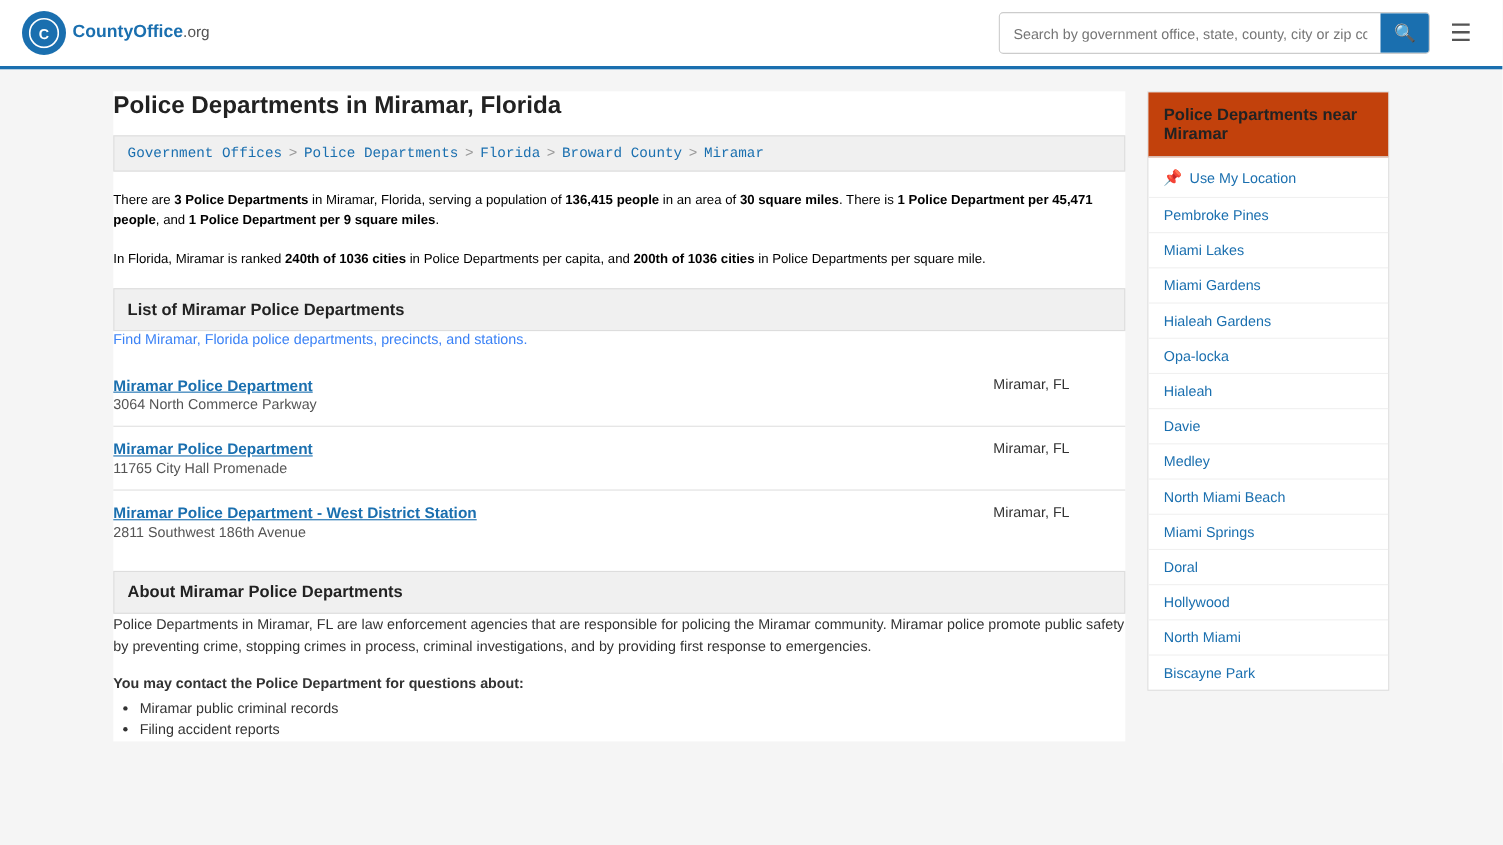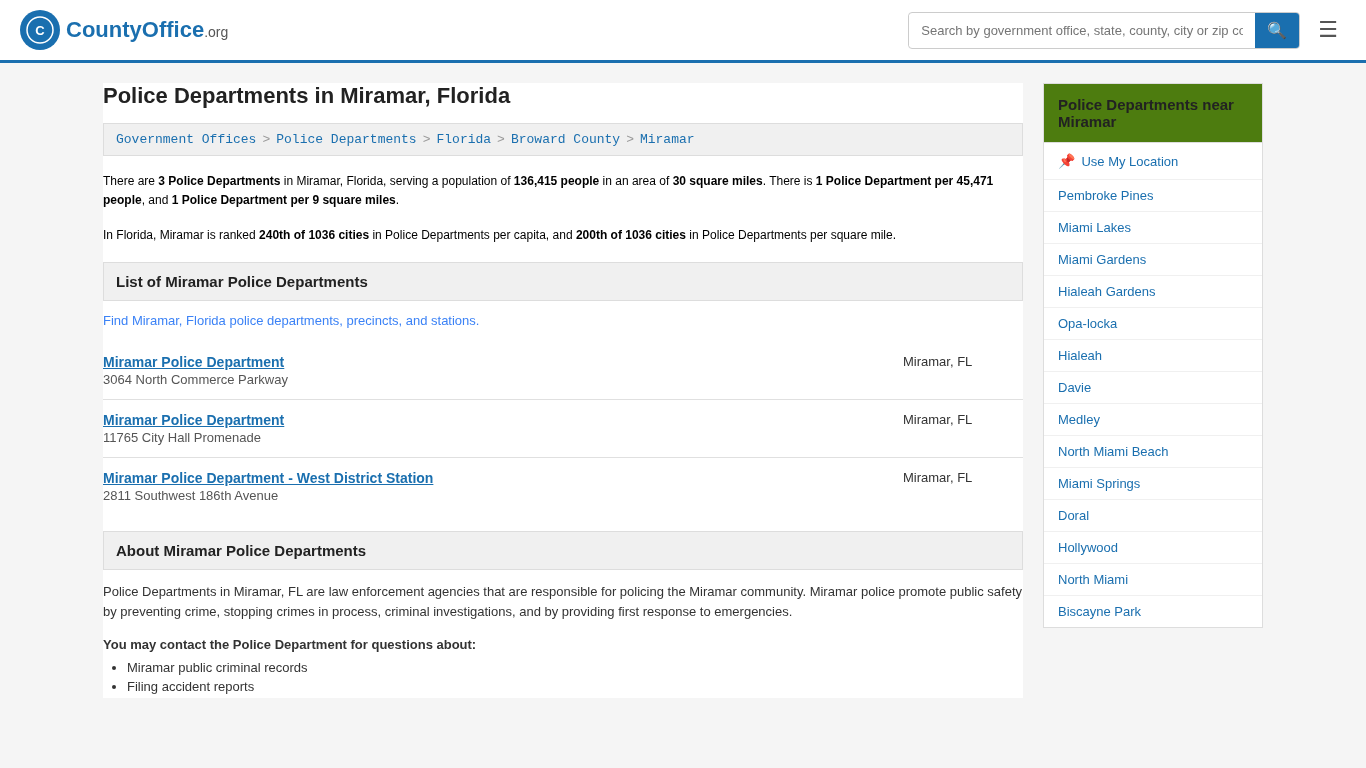--- a/index.html
+++ b/index.html
@@ -119,21 +119,20 @@
     .info-text strong { font-weight: bold; }
 
     
     .section-header {
       background: #f0f0f0;
       border: 1px solid #ddd;
       padding: 10px 12px;
       font-size: 15px;
       font-weight: bold;
       color: #222;
-      margin-bottom: 12px;
     }
 
     .sub-text {
       font-size: 13px;
       color: #3b82f6;
       margin-bottom: 14px;
     }
 
     
     .dept-item {
@@ -189,21 +188,21 @@
     
     .sidebar {
       width: 220px;
       flex-shrink: 0;
     }
     .sidebar-box {
       background: #fff;
       border: 1px solid #ddd;
     }
     .sidebar-title {
-      background: #4d7c0f;
+      background: #c2410c;
       padding: 12px 14px;
       font-size: 15px;
       font-weight: bold;
       color: #222;
       border-bottom: 1px solid #ddd;
     }
     .sidebar-item {
       padding: 8px 14px;
       border-bottom: 1px solid #f0f0f0;
       font-size: 13px;
@@ -237,21 +236,21 @@
 
 <div class="header">
   <div class="logo-area">
     <div class="logo-circle">
       <svg width="28" height="28" viewBox="0 0 28 28" fill="none">
         <circle cx="14" cy="14" r="13" fill="#1a6faf" stroke="white" stroke-width="1.5"></circle>
         <text x="14" y="19" text-anchor="middle" fill="white" font-size="13" font-weight="bold" font-family="Arial">C</text>
       </svg>
     </div>
     <div>
-      <span style="font-size:22px;font-weight:bold;color:#1a6faf;">CountyOffice</span><span style="color:#555;font-size:14px;">.org</span>
+      <span style="font-size:16px;font-weight:bold;color:#1a6faf;">CountyOffice</span><span style="color:#555;font-size:14px;">.org</span>
     </div>
   </div>
   <div class="header-right">
     <div class="search-bar">
       <input type="text" placeholder="Search by government office, state, county, city or zip code" style="">
       <button>
         <span>🔍</span>
       </button>
     </div>
     <div class="menu-icon">☰</div>

